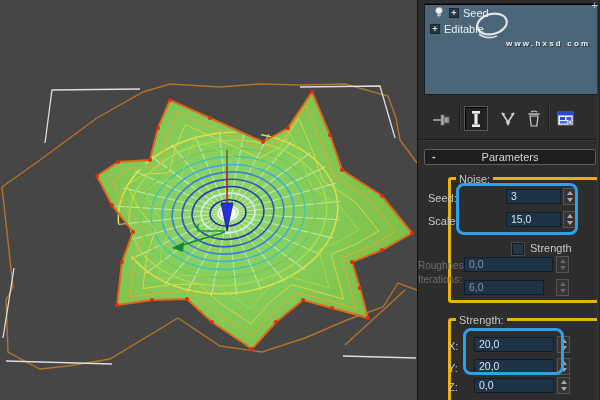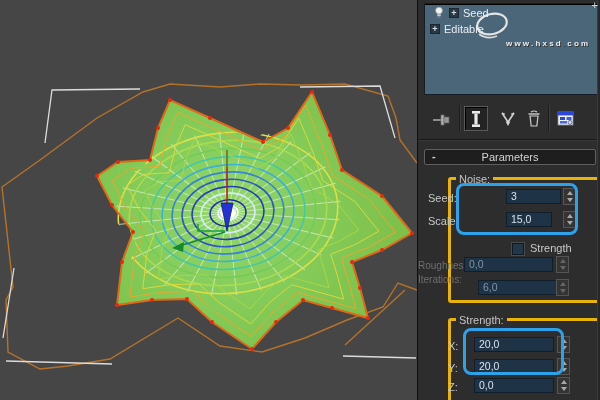--- a/index.html
+++ b/index.html
@@ -265,40 +265,40 @@
     </div>
 
     <div class="f-label" style="left:10px;top:192px;width:75px">Seed:</div>
     <div class="field" style="left:88px;top:189px;width:55px">3</div>
     <div class="spinner" style="left:145px;top:188px">
       <div class="up"></div>
       <div class="dn"></div>
     </div>
 
     <div class="f-label" style="left:10px;top:215px;width:75px">Scale:</div>
-    <div class="field" style="left:88px;top:212px;width:46px">15,0</div>
+    <div class="field" style="left:88px;top:212px;width:55px">15,0</div>
     <div class="spinner" style="left:145px;top:211px">
       <div class="up"></div>
       <div class="dn"></div>
     </div>
 
     <div class="hl hl-seed"></div>
 
     <div class="checkbox"></div>
     <div class="cb-label">Strength</div>
 
     <div class="f-label dis" style="left:0px;top:260px;width:45px">Roughness:</div>
     <div class="field dis" style="left:46px;top:257px;width:89px">0,0</div>
     <div class="spinner dis" style="left:138px;top:256px">
       <div class="up"></div>
       <div class="dn"></div>
     </div>
 
     <div class="f-label dis" style="left:0px;top:274px;width:45px">Iterations:</div>
-    <div class="field dis" style="left:60px;top:280px;width:80px">6,0</div>
+    <div class="field dis" style="left:46px;top:280px;width:80px">6,0</div>
     <div class="spinner dis" style="left:138px;top:279px">
       <div class="up"></div>
       <div class="dn"></div>
     </div>
 
     <div class="groupbox gb-strength">
       <span class="gb-label">Strength:</span>
     </div>
 
     <div class="f-label" style="left:30px;top:340px;width:23px">X:</div>

